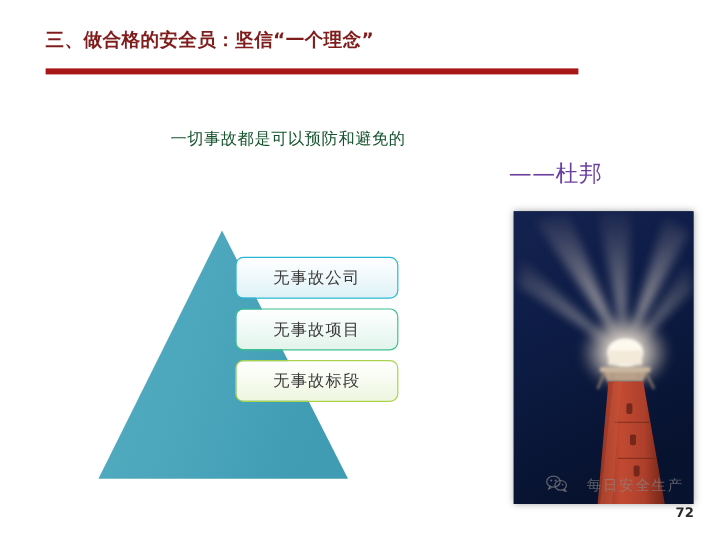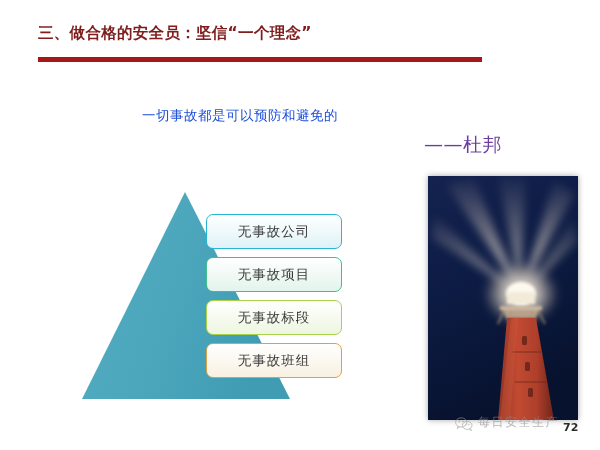--- a/index.html
+++ b/index.html
@@ -78,21 +78,21 @@
   }
   #pyramid-shape {
     width: 100%;
     height: 100%;
     display: block;
   }
 
   
   .level-box {
     position: absolute;
-    left: 206px;
+    left: 196px;
     width: 136px;
     height: 35px;
     border-radius: 7px;
     border-width: 1.6px;
     border-style: solid;
     box-sizing: border-box;
     display: flex;
     align-items: center;
     justify-content: center;
     font-size: 13.5px;
@@ -119,24 +119,24 @@
   #photo-svg {
     display: block;
     width: 150px;
     height: 244px;
   }
 
   
   #watermark {
     position: absolute;
     left: 455px;
-    top: 414px;
+    top: 396px;
     display: flex;
-    align-items: flex-end;
-    gap: 5px;
+    align-items: flex-start;
+    gap: 16px;
     opacity: 0.62;
   }
   #watermark-label {
     font-size: 12px;
     color: #8a8a8a;
     letter-spacing: 1.5px;
     font-family: "DejaVu Sans", "Liberation Sans", sans-serif;
   }
   #page-number {
     position: absolute;
@@ -149,21 +149,21 @@
   }
 </style>
 </head>
 <body>
 
 <div id="slide" style="background: rgb(255, 255, 255);">
 
   <div id="slide-title">三、做合格的安全员：坚信“一个理念”</div>
   <div id="title-rule" style="background: rgb(168, 23, 23);"></div>
 
-  <div id="quote-text" style="color: #1d4ed8;">一切事故都是可以预防和避免的</div>
+  <div id="quote-text" style="color: #14532d;">一切事故都是可以预防和避免的</div>
   <div id="quote-attrib" style="color: rgb(107, 63, 158);">——杜邦</div>
 
   <div id="pyramid-wrap">
     <svg id="pyramid-shape" viewBox="0 0 215 215" preserveAspectRatio="none">
       <defs>
         <linearGradient id="pyrGrad" x1="0" y1="0" x2="1" y2="0.3">
           <stop offset="0%" stop-color="#55adc0"></stop>
           <stop offset="55%" stop-color="#4ba6bc"></stop>
           <stop offset="100%" stop-color="#3f9cb3"></stop>
         </linearGradient>
@@ -173,23 +173,20 @@
   </div>
 
   <div class="level-box" id="level-box-0" style="border-color: rgb(39, 183, 212); background: linear-gradient(rgb(255, 255, 255) 0%, rgb(223, 242, 247) 100%);">
     <span>无事故公司</span>
   </div>
   <div class="level-box" id="level-box-2" style="border-color: rgb(168, 210, 74); background: linear-gradient(rgb(255, 255, 255) 0%, rgb(238, 246, 224) 100%);">
     <span>无事故标段</span>
   </div>
   <div class="level-box" id="level-box-1" style="border-color: rgb(61, 192, 138); background: linear-gradient(rgb(255, 255, 255) 0%, rgb(226, 244, 236) 100%);">
     <span>无事故项目</span>
-  </div>
-  <div class="level-box" id="level-box-3" style="border-color: rgb(216, 162, 74); background: linear-gradient(rgb(255, 255, 255) 0%, rgb(248, 241, 226) 100%);">
-    <span>无事故班组</span>
   </div>
 
   <div id="photo-frame">
     <svg id="photo-svg" viewBox="0 0 150 244">
       <defs>
         <linearGradient id="skyGrad" x1="0" y1="0" x2="0.3" y2="1">
           <stop offset="0%" stop-color="#14224f"></stop>
           <stop offset="45%" stop-color="#0d1c45"></stop>
           <stop offset="100%" stop-color="#07122e"></stop>
         </linearGradient>

